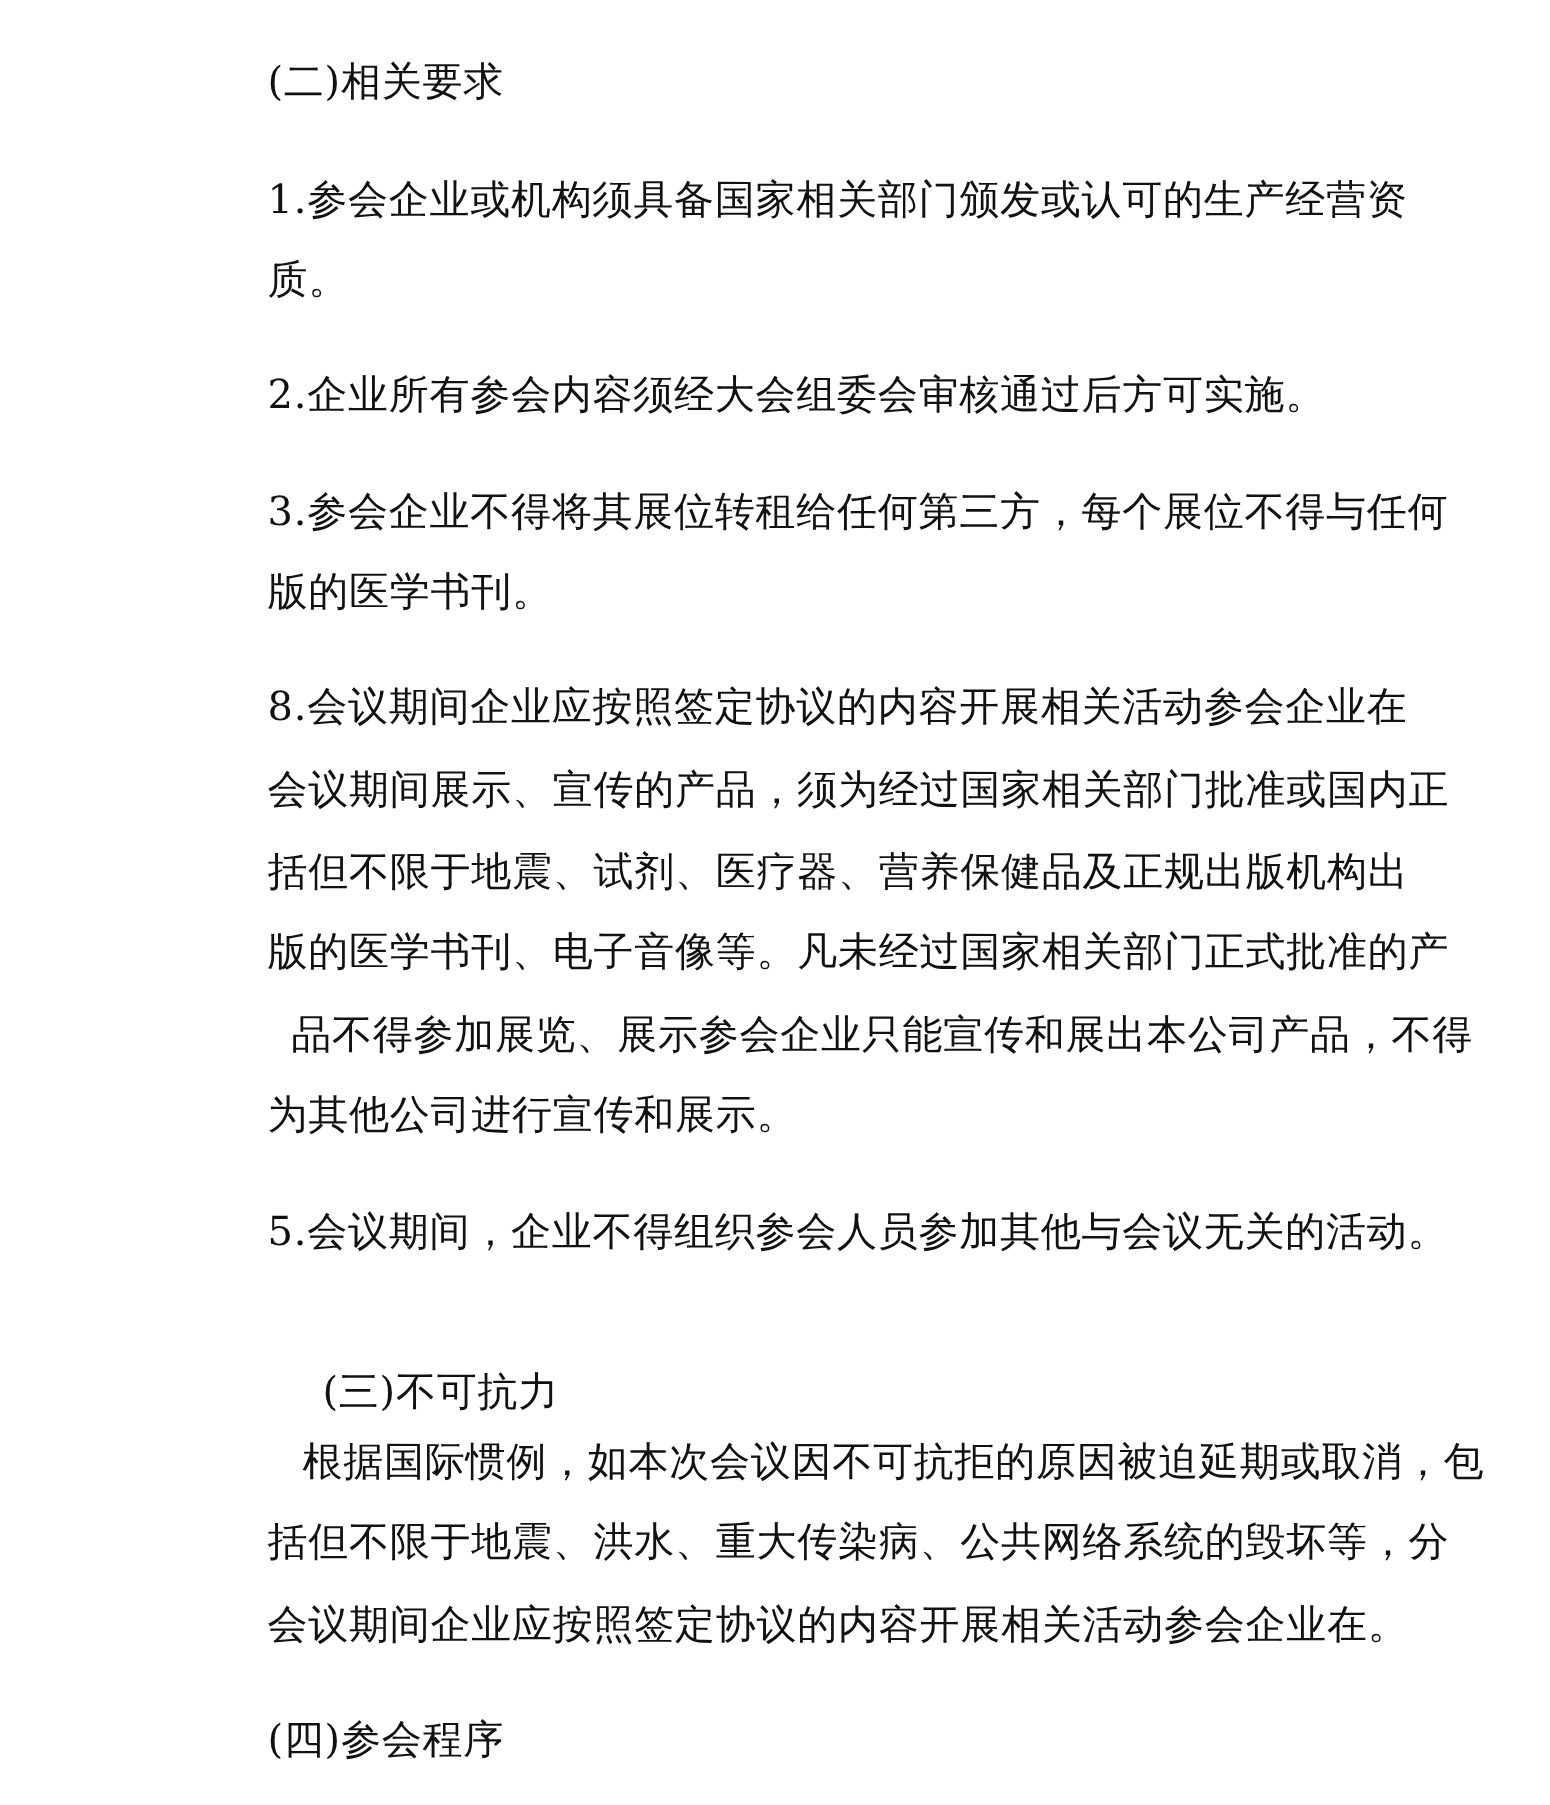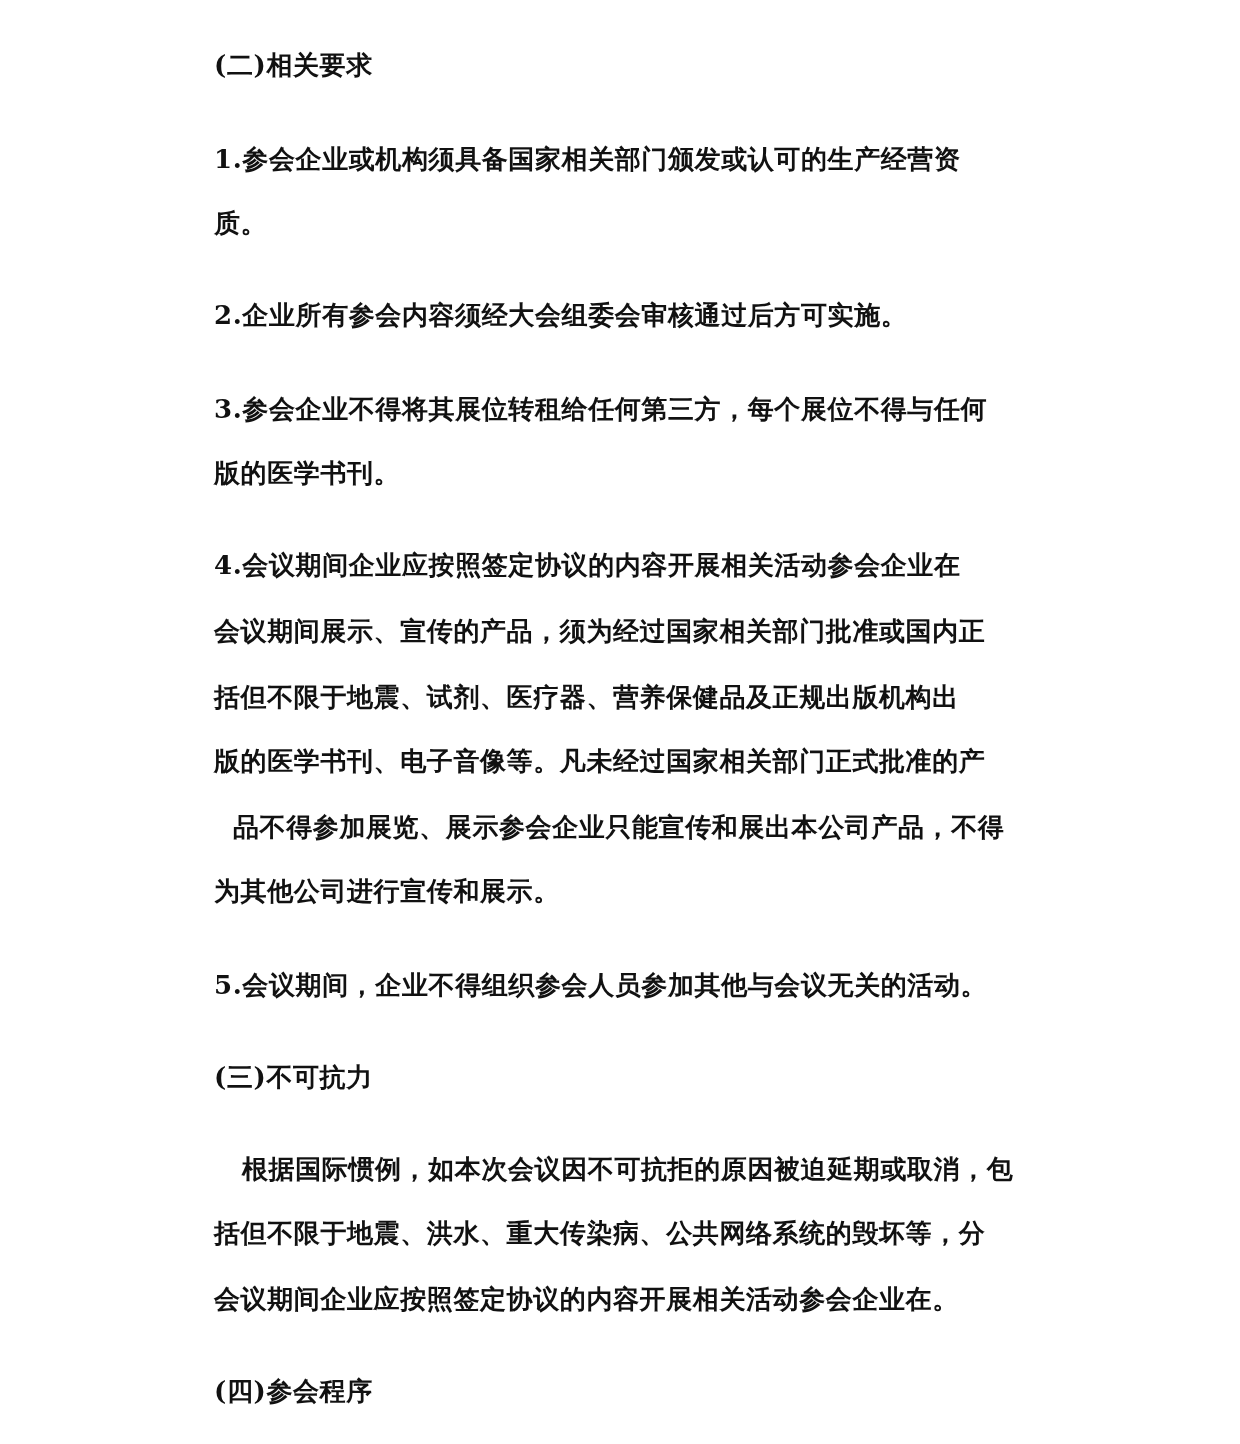--- a/index.html
+++ b/index.html
@@ -1,35 +1,35 @@
 <!DOCTYPE html>
 <html><head>
   <meta charset="utf-8">
   <style>
     html, body { margin: 0; padding: 0; background: #ffffff; }
     body { width: 1240px; height: 1444px; position: relative; overflow: hidden;
       font-family: "DejaVu Serif", "Liberation Serif", serif; color: #111111; }
-    .line { position: absolute; left: 214px; font-size: 26px; line-height: 34px;
-      white-space: nowrap; letter-spacing: 0.6px; font-weight: bold; }
+    .line { position: absolute; left: 214px; font-size: 32px; line-height: 34px;
+      white-space: nowrap; letter-spacing: 0.6px; }
   </style>
 </head>
 <body>
 
 <div id="page">
     <div class="line" style="top: 48px;">(二)相关要求</div>
     <div class="line" style="top: 142px;">1.参会企业或机构须具备国家相关部门颁发或认可的生产经营资</div>
     <div class="line" style="top: 206px;">质。</div>
     <div class="line" style="top: 298px; text-align: center;">2.企业所有参会内容须经大会组委会审核通过后方可实施。</div>
     <div class="line" style="top: 392px;">3.参会企业不得将其展位转租给任何第三方，每个展位不得与任何</div>
     <div class="line" style="top: 456px;">版的医学书刊。</div>
-    <div class="line" style="top: 548px;">4.会议期间企业应按照签定协议的内容开展相关活动参会企业在</div>
+    <div class="line" style="top: 548px;">8.会议期间企业应按照签定协议的内容开展相关活动参会企业在</div>
     <div class="line" style="top: 614px;">会议期间展示、宣传的产品，须为经过国家相关部门批准或国内正</div>
     <div class="line" style="top: 680px;">括但不限于地震、试剂、医疗器、营养保健品及正规出版机构出</div>
     <div class="line" style="top: 744px;">版的医学书刊、电子音像等。凡未经过国家相关部门正式批准的产</div>
     <div class="line" style="top: 810px; margin-left: 19px;">品不得参加展览、展示参会企业只能宣传和展出本公司产品，不得</div>
     <div class="line" style="top: 874px;">为其他公司进行宣传和展示。</div>
     <div class="line" style="top: 968px;">5.会议期间，企业不得组织参会人员参加其他与会议无关的活动。</div>
-    <div class="line" style="top: 1060px;">(三)不可抗力</div>
+    <div class="line" style="top: 1096px; margin-left: 44px;">(三)不可抗力</div>
     <div class="line" style="top: 1152px; margin-left: 28px;">根据国际惯例，如本次会议因不可抗拒的原因被迫延期或取消，包</div>
     <div class="line" style="top: 1216px;">括但不限于地震、洪水、重大传染病、公共网络系统的毁坏等，分</div>
     <div class="line" style="top: 1282px;">会议期间企业应按照签定协议的内容开展相关活动参会企业在。</div>
     <div class="line" style="top: 1374px;">(四)参会程序</div>
   </div>
 
 </body></html>

